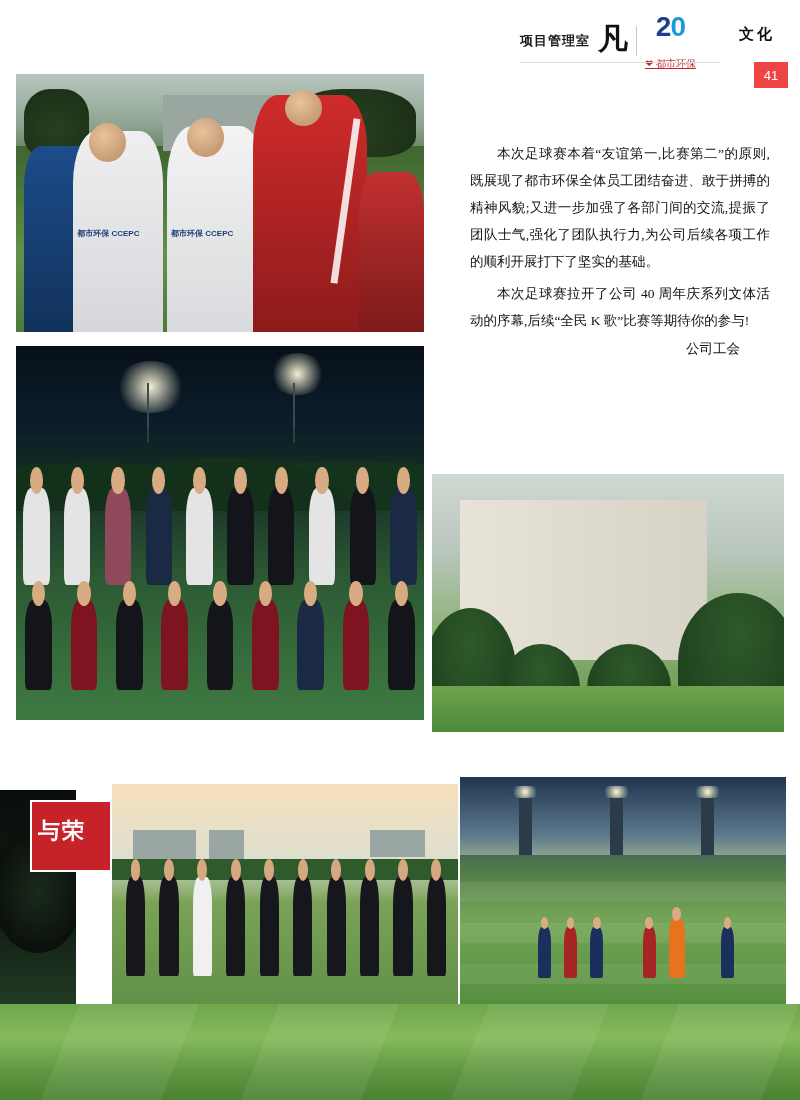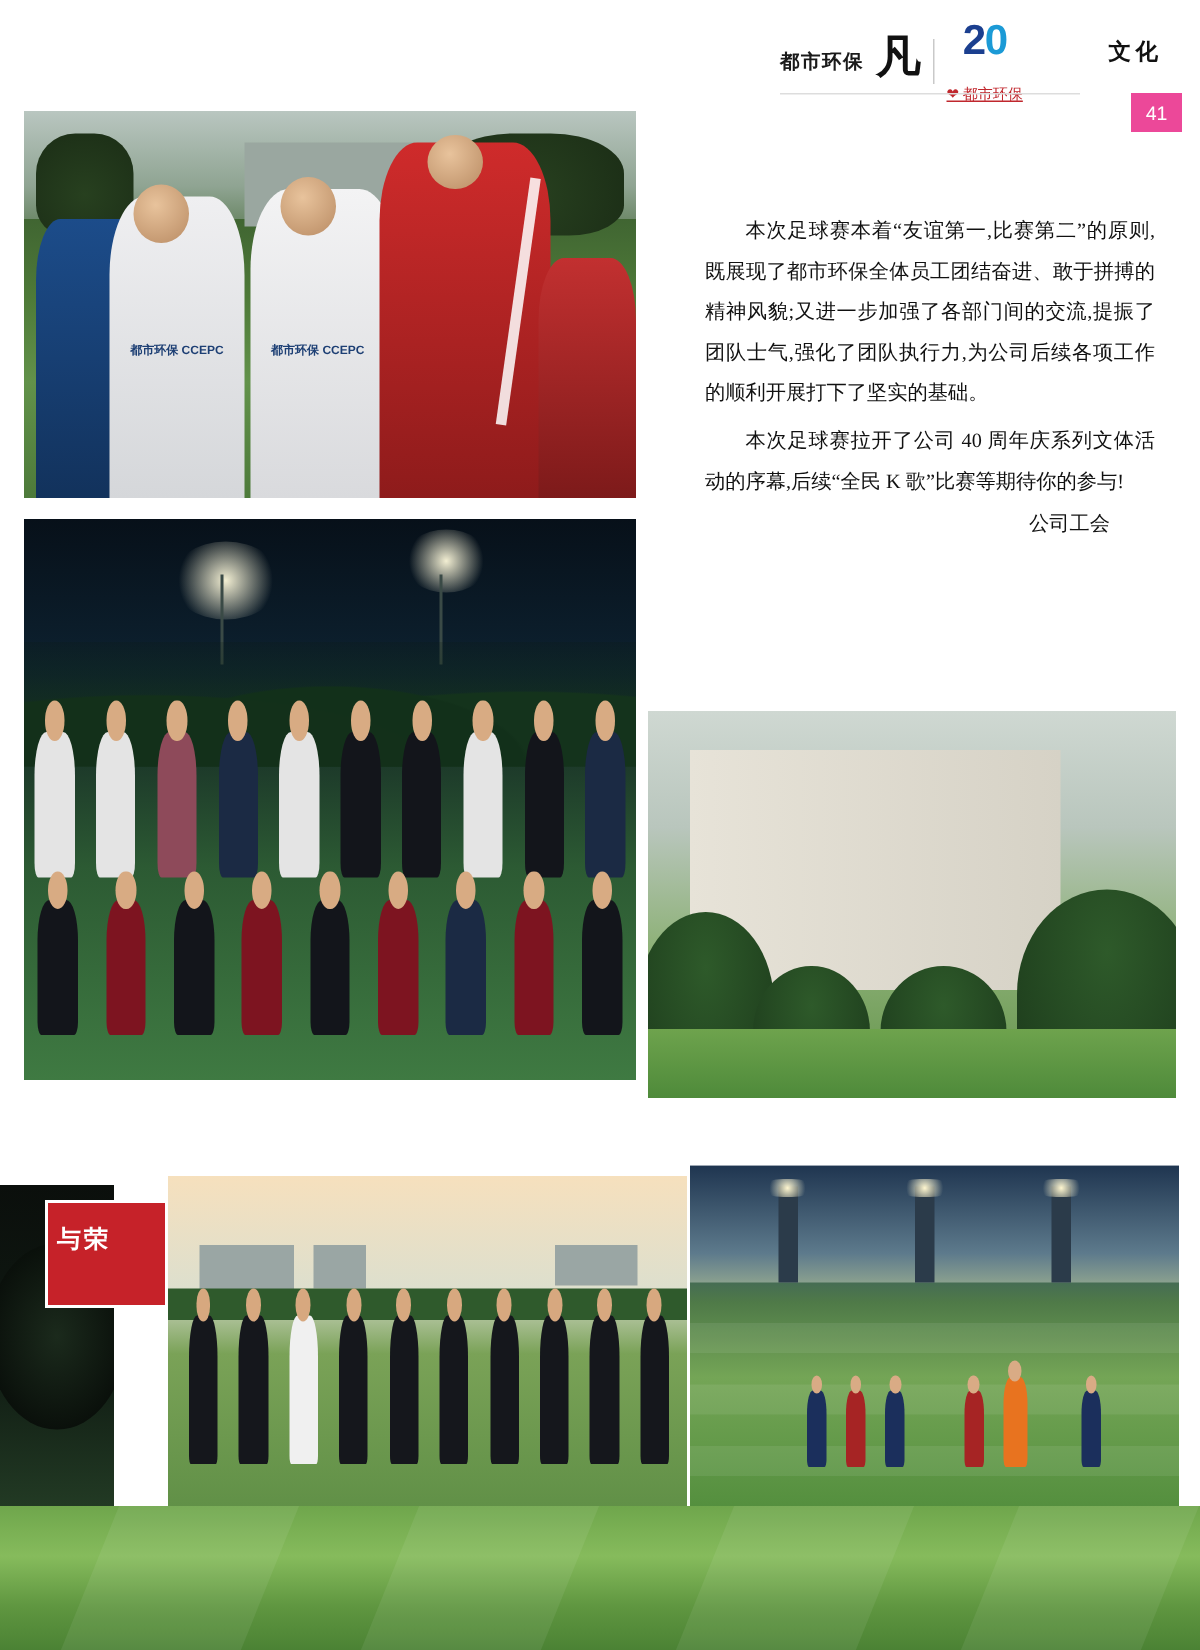--- a/index.html
+++ b/index.html
@@ -102,21 +102,21 @@
     height: 0;
     border-top: 44px solid #ffffff;
     border-left: 26px solid transparent;
   }
   .page-number-box {
     position: absolute;
     top: 62px;
     right: 12px;
     width: 34px;
     height: 26px;
-    background: #ec4899;
+    background: #ef4444;
     display: flex;
     align-items: center;
     justify-content: center;
   }
   .page-number {
     color: #ffffff;
     font-size: 13px;
     font-family: "Liberation Sans", sans-serif;
   }
   .header-rule {
@@ -216,21 +216,21 @@
   }
   #photo-handshake .head {
     position:absolute; border-radius:50%;
     background: radial-gradient(circle at 40% 35%, #e8c39c, #b98b63);
   }
   #photo-handshake .h1 { left:18%; bottom:66%; width:9%; height:15%; }
   #photo-handshake .h2 { left:42%; bottom:68%; width:9%; height:15%; }
   #photo-handshake .h3 { left:66%; bottom:80%; width:9%; height:14%; }
   #photo-handshake .jersey-text {
     position:absolute; color:#1d3f74; font-size:8px; font-weight:bold;
-    font-family:"Liberation Sans",sans-serif; text-align:center; width:20%;
+    font-family:"Liberation Sans",sans-serif; text-align:left; width:20%;
   }
   #photo-handshake .jt1 { left:15%; bottom:36%; }
   #photo-handshake .jt2 { left:38%; bottom:36%; }
 
   
   #photo-team-night {
     left: 14px; top: 344px; width: 412px; height: 378px;
     background: linear-gradient(to bottom,#071019 0%, #0d2231 28%, #1d3a2a 44%, #2c5a33 62%, #3f7a42 100%);
   }
   #photo-team-night .glow {
@@ -303,21 +303,21 @@
     background: radial-gradient(ellipse at 50% 50%, #1b2a1c, #0a100b 70%);
     border-radius:50%;
   }
 
   
   #photo-banner {
     left: 30px; top: 800px; width: 120px; height: 72px;
     background: #c62229;
   }
   #photo-banner .banner-text {
-    position:absolute; left:6px; top:14px; color:#fff; font-size:16px;
+    position:absolute; left:6px; top:14px; color:#fff; font-size:22px;
     font-weight:bold; letter-spacing:2px; font-family:"Liberation Serif",serif;
   }
 
   
   #photo-lineup {
     left: 110px; top: 782px; width: 352px; height: 232px;
     background: linear-gradient(to bottom,#f3d7b2 0%, #e3d3c0 20%, #cfd6c4 34%, #7aa257 52%, #5f8f46 100%);
   }
   #photo-lineup .sky {
     position:absolute; left:0; top:0; width:100%; height:38%;
@@ -390,21 +390,21 @@
     position:absolute; top:0; height:100%; width:120px;
     background: rgba(255,255,255,.07); transform: skewX(-22deg);
   }
 </style>
 </head>
 <body>
 
 <div class="page">
 
   <div class="masthead">
-    <span class="masthead-name">都市环保</span>
+    <span class="masthead-name">项目管理室</span>
     <span class="masthead-logo">凡</span>
     <span class="masthead-divider"></span>
     <span class="anniv">
       <span class="anniv-num"><span class="n2">2</span><span class="n0">0</span></span>
       <span class="anniv-sub">❤ 都市环保</span>
     </span>
   </div>
 
   <div class="header-rule"></div>
   <div class="tab-corner"></div>

